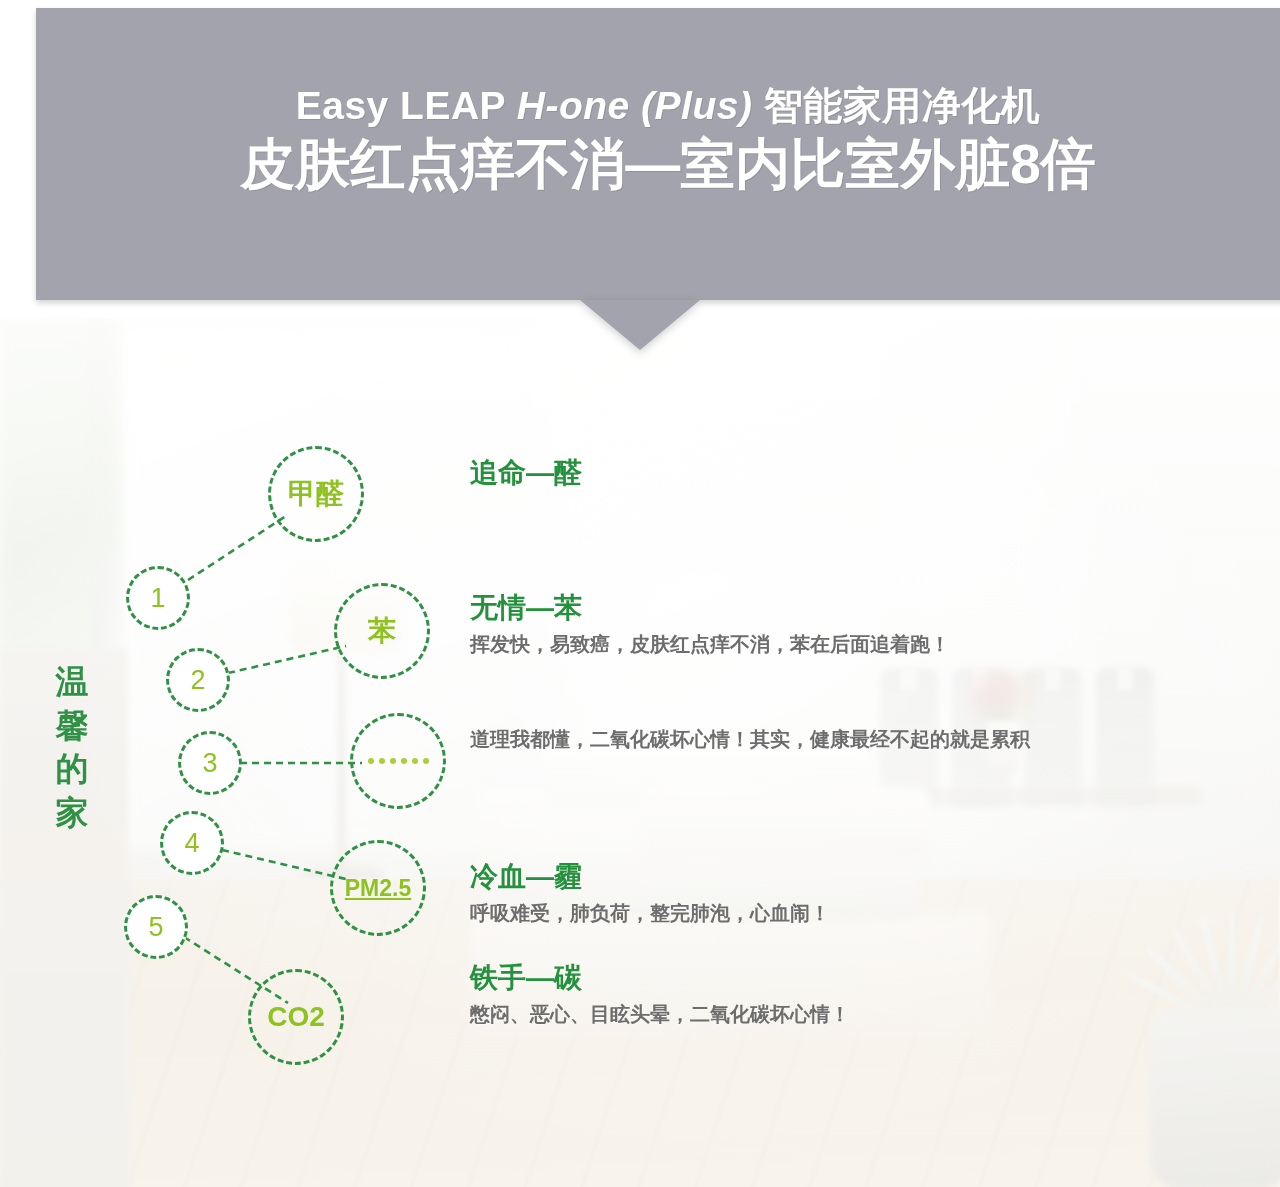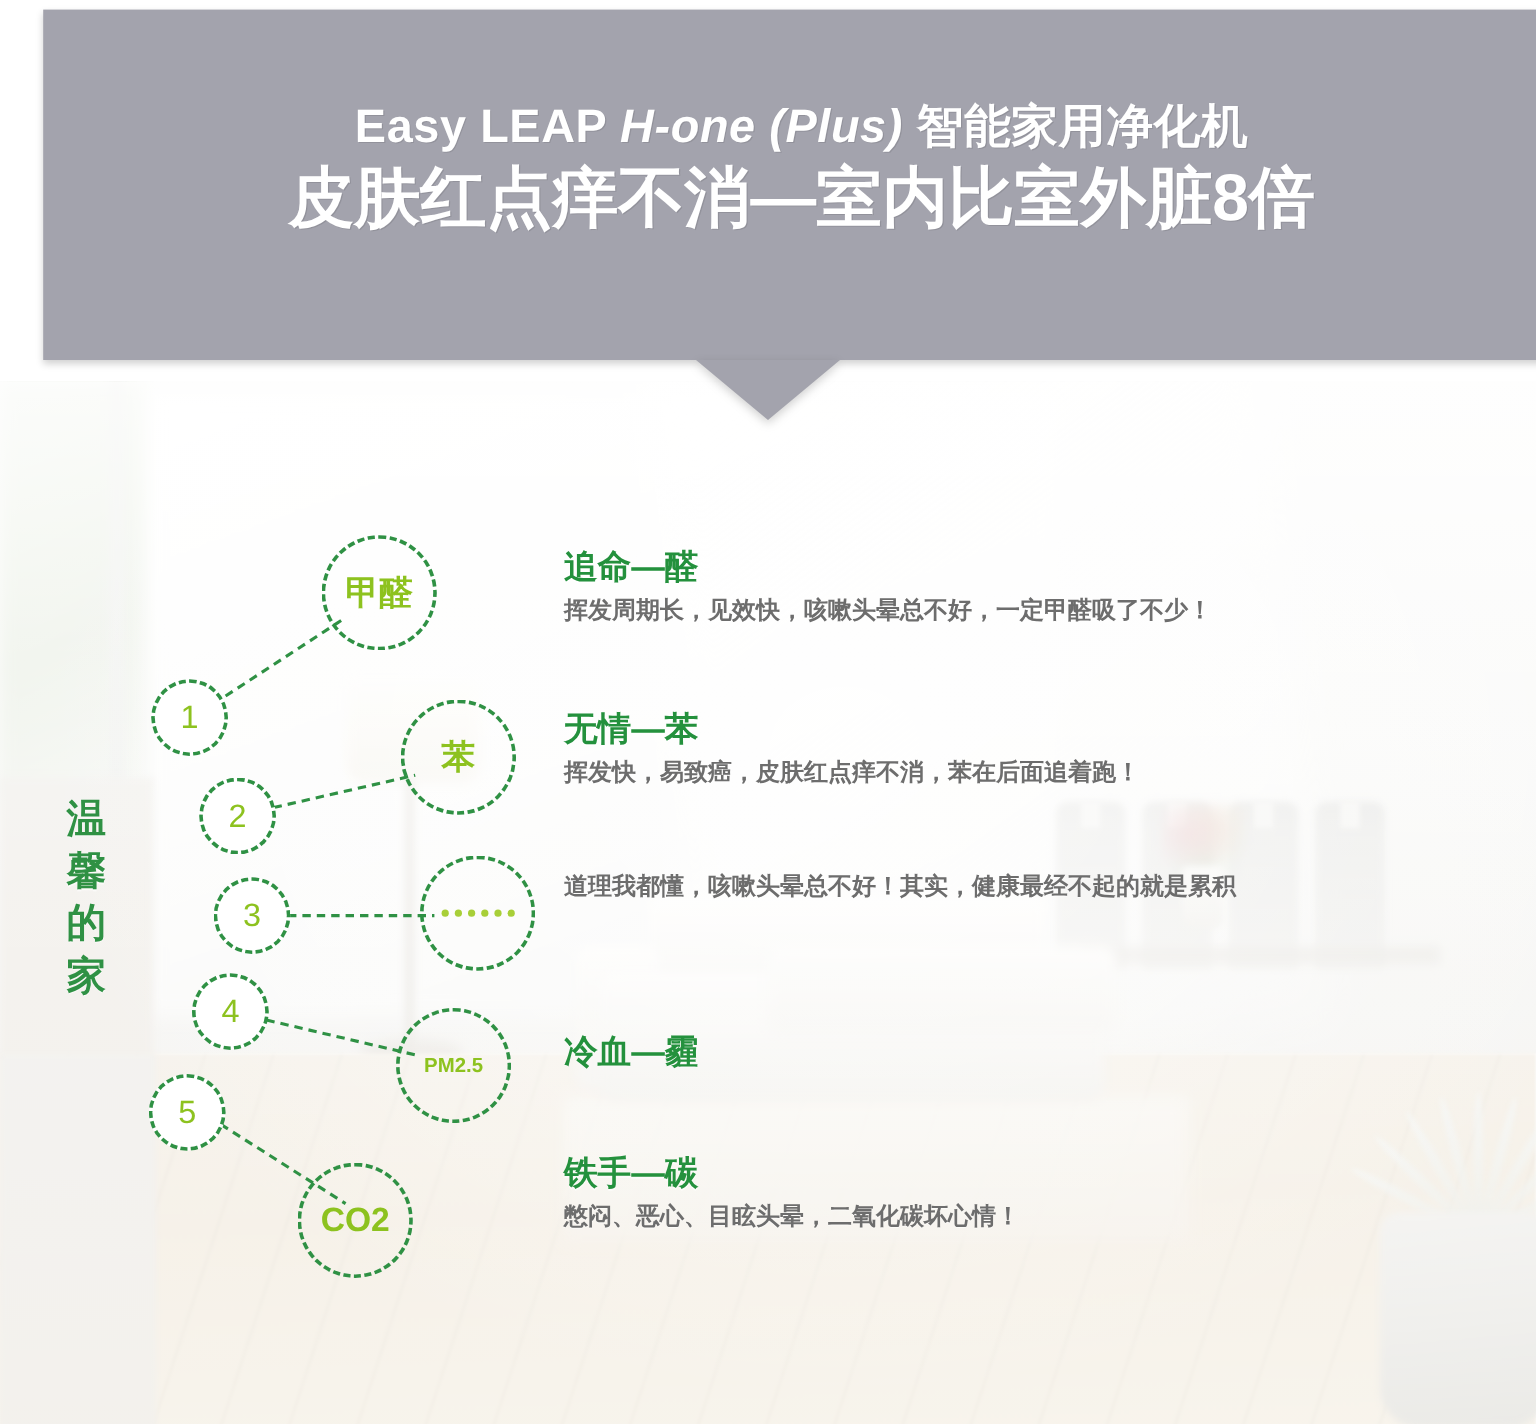--- a/index.html
+++ b/index.html
@@ -273,21 +273,21 @@
     font-size: 27px;
     font-weight: normal;
   }
   .node-big {
     width: 96px; height: 96px;
     background: transparent;
     color: #8dc21f;
     font-size: 28px;
     font-weight: bold;
   }
-  .node-big.wide-label { font-size: 17px; }
+  .node-big.wide-label { font-size: 23px; text-decoration: underline; }
   .dots-label {
     display: flex;
     gap: 5px;
     align-items: center;
   }
   .dots-label i {
     display: block;
     width: 6px; height: 6px;
     border-radius: 50%;
     background: #a8cf38;
@@ -434,31 +434,31 @@
           <i></i>
       </span>
     </div>
     <div class="node node-big wide-label" style="left:330px;top:840px">PM2.5</div>
     <div class="node node-big" style="left:248px;top:969px">CO2</div>
   </div>
 
   <div id="blocks">
     <div class="block" style="top:0px">
       <p class="block-title">追命—醛</p>
-      <p class="block-desc">挥发周期长，见效快，咳嗽头晕总不好，一定甲醛吸了不少！</p>
     </div>
     <div class="block" style="top:135px">
       <p class="block-title">无情—苯</p>
       <p class="block-desc">挥发快，易致癌，皮肤红点痒不消，苯在后面追着跑！</p>
     </div>
     <div class="block" style="top:269px">
-      <p class="block-desc">道理我都懂，咳嗽头晕总不好！其实，健康最经不起的就是累积</p>
+      <p class="block-desc">道理我都懂，二氧化碳坏心情！其实，健康最经不起的就是累积</p>
     </div>
     <div class="block" style="top:404px">
       <p class="block-title">冷血—霾</p>
+      <p class="block-desc">呼吸难受，肺负荷，整完肺泡，心血闹！</p>
     </div>
     <div class="block" style="top:505px">
       <p class="block-title">铁手—碳</p>
       <p class="block-desc">憋闷、恶心、目眩头晕，二氧化碳坏心情！</p>
     </div>
   </div>
 
 </div>
 
 </body></html>

